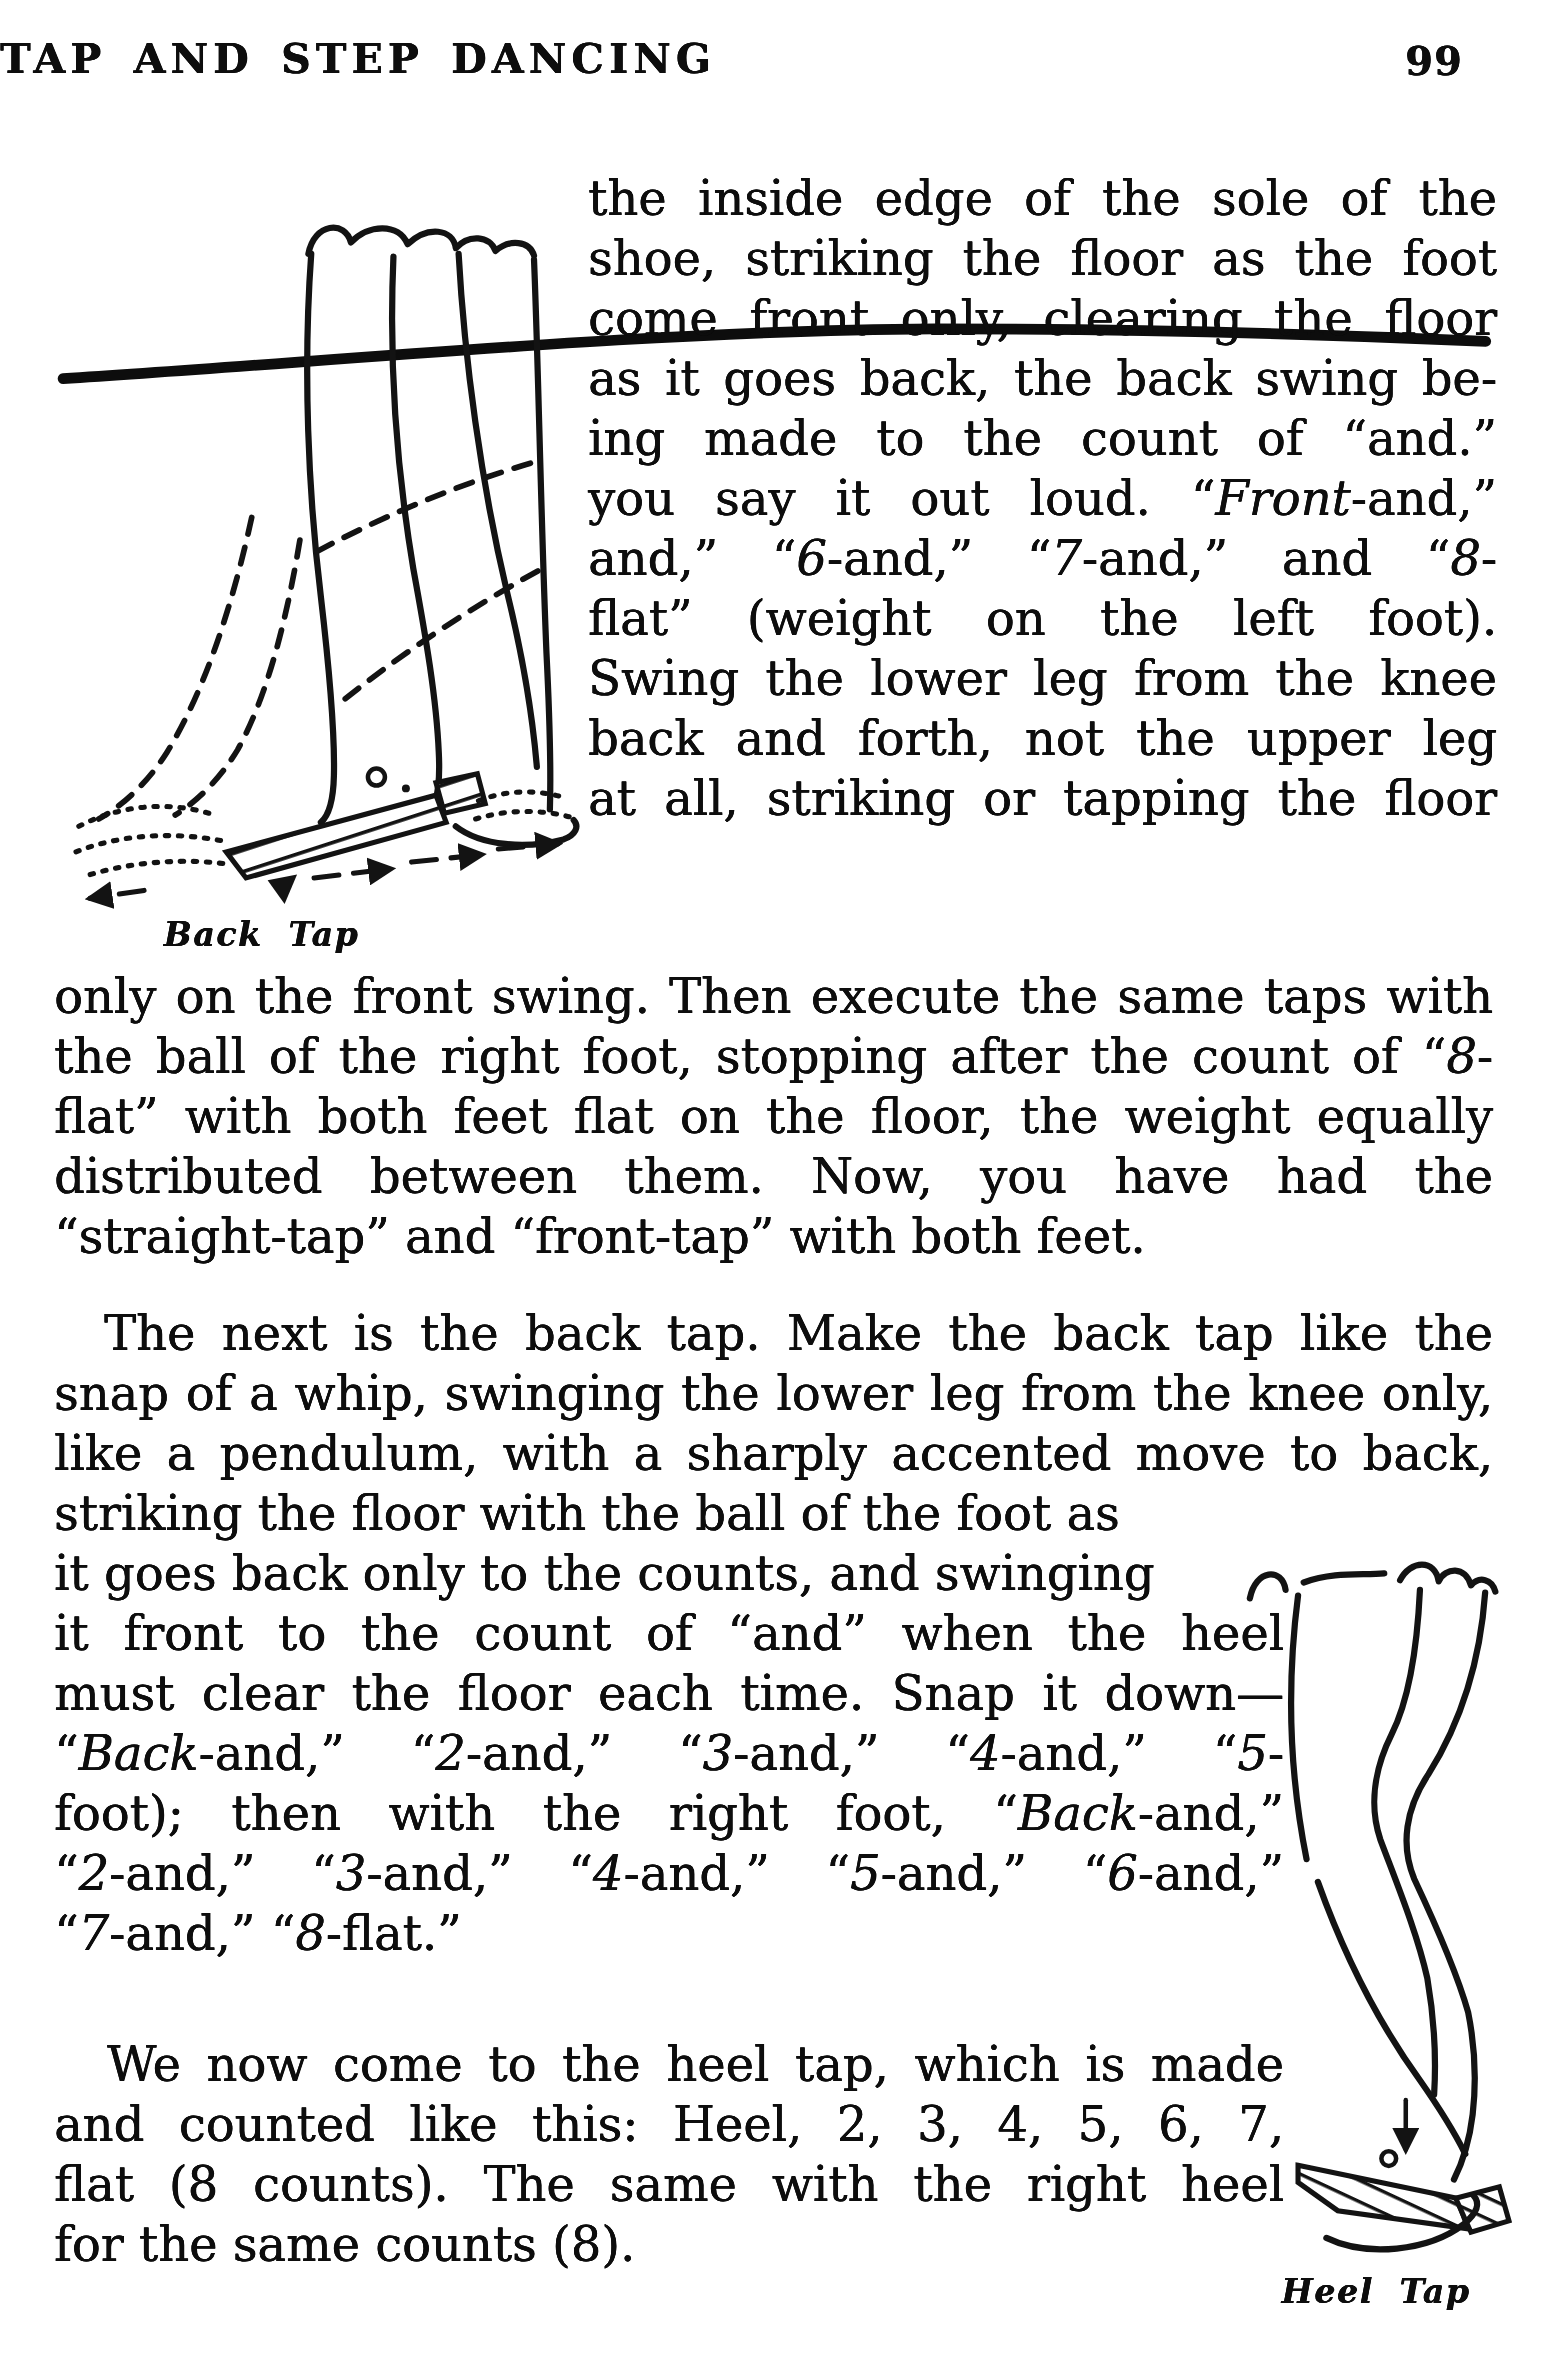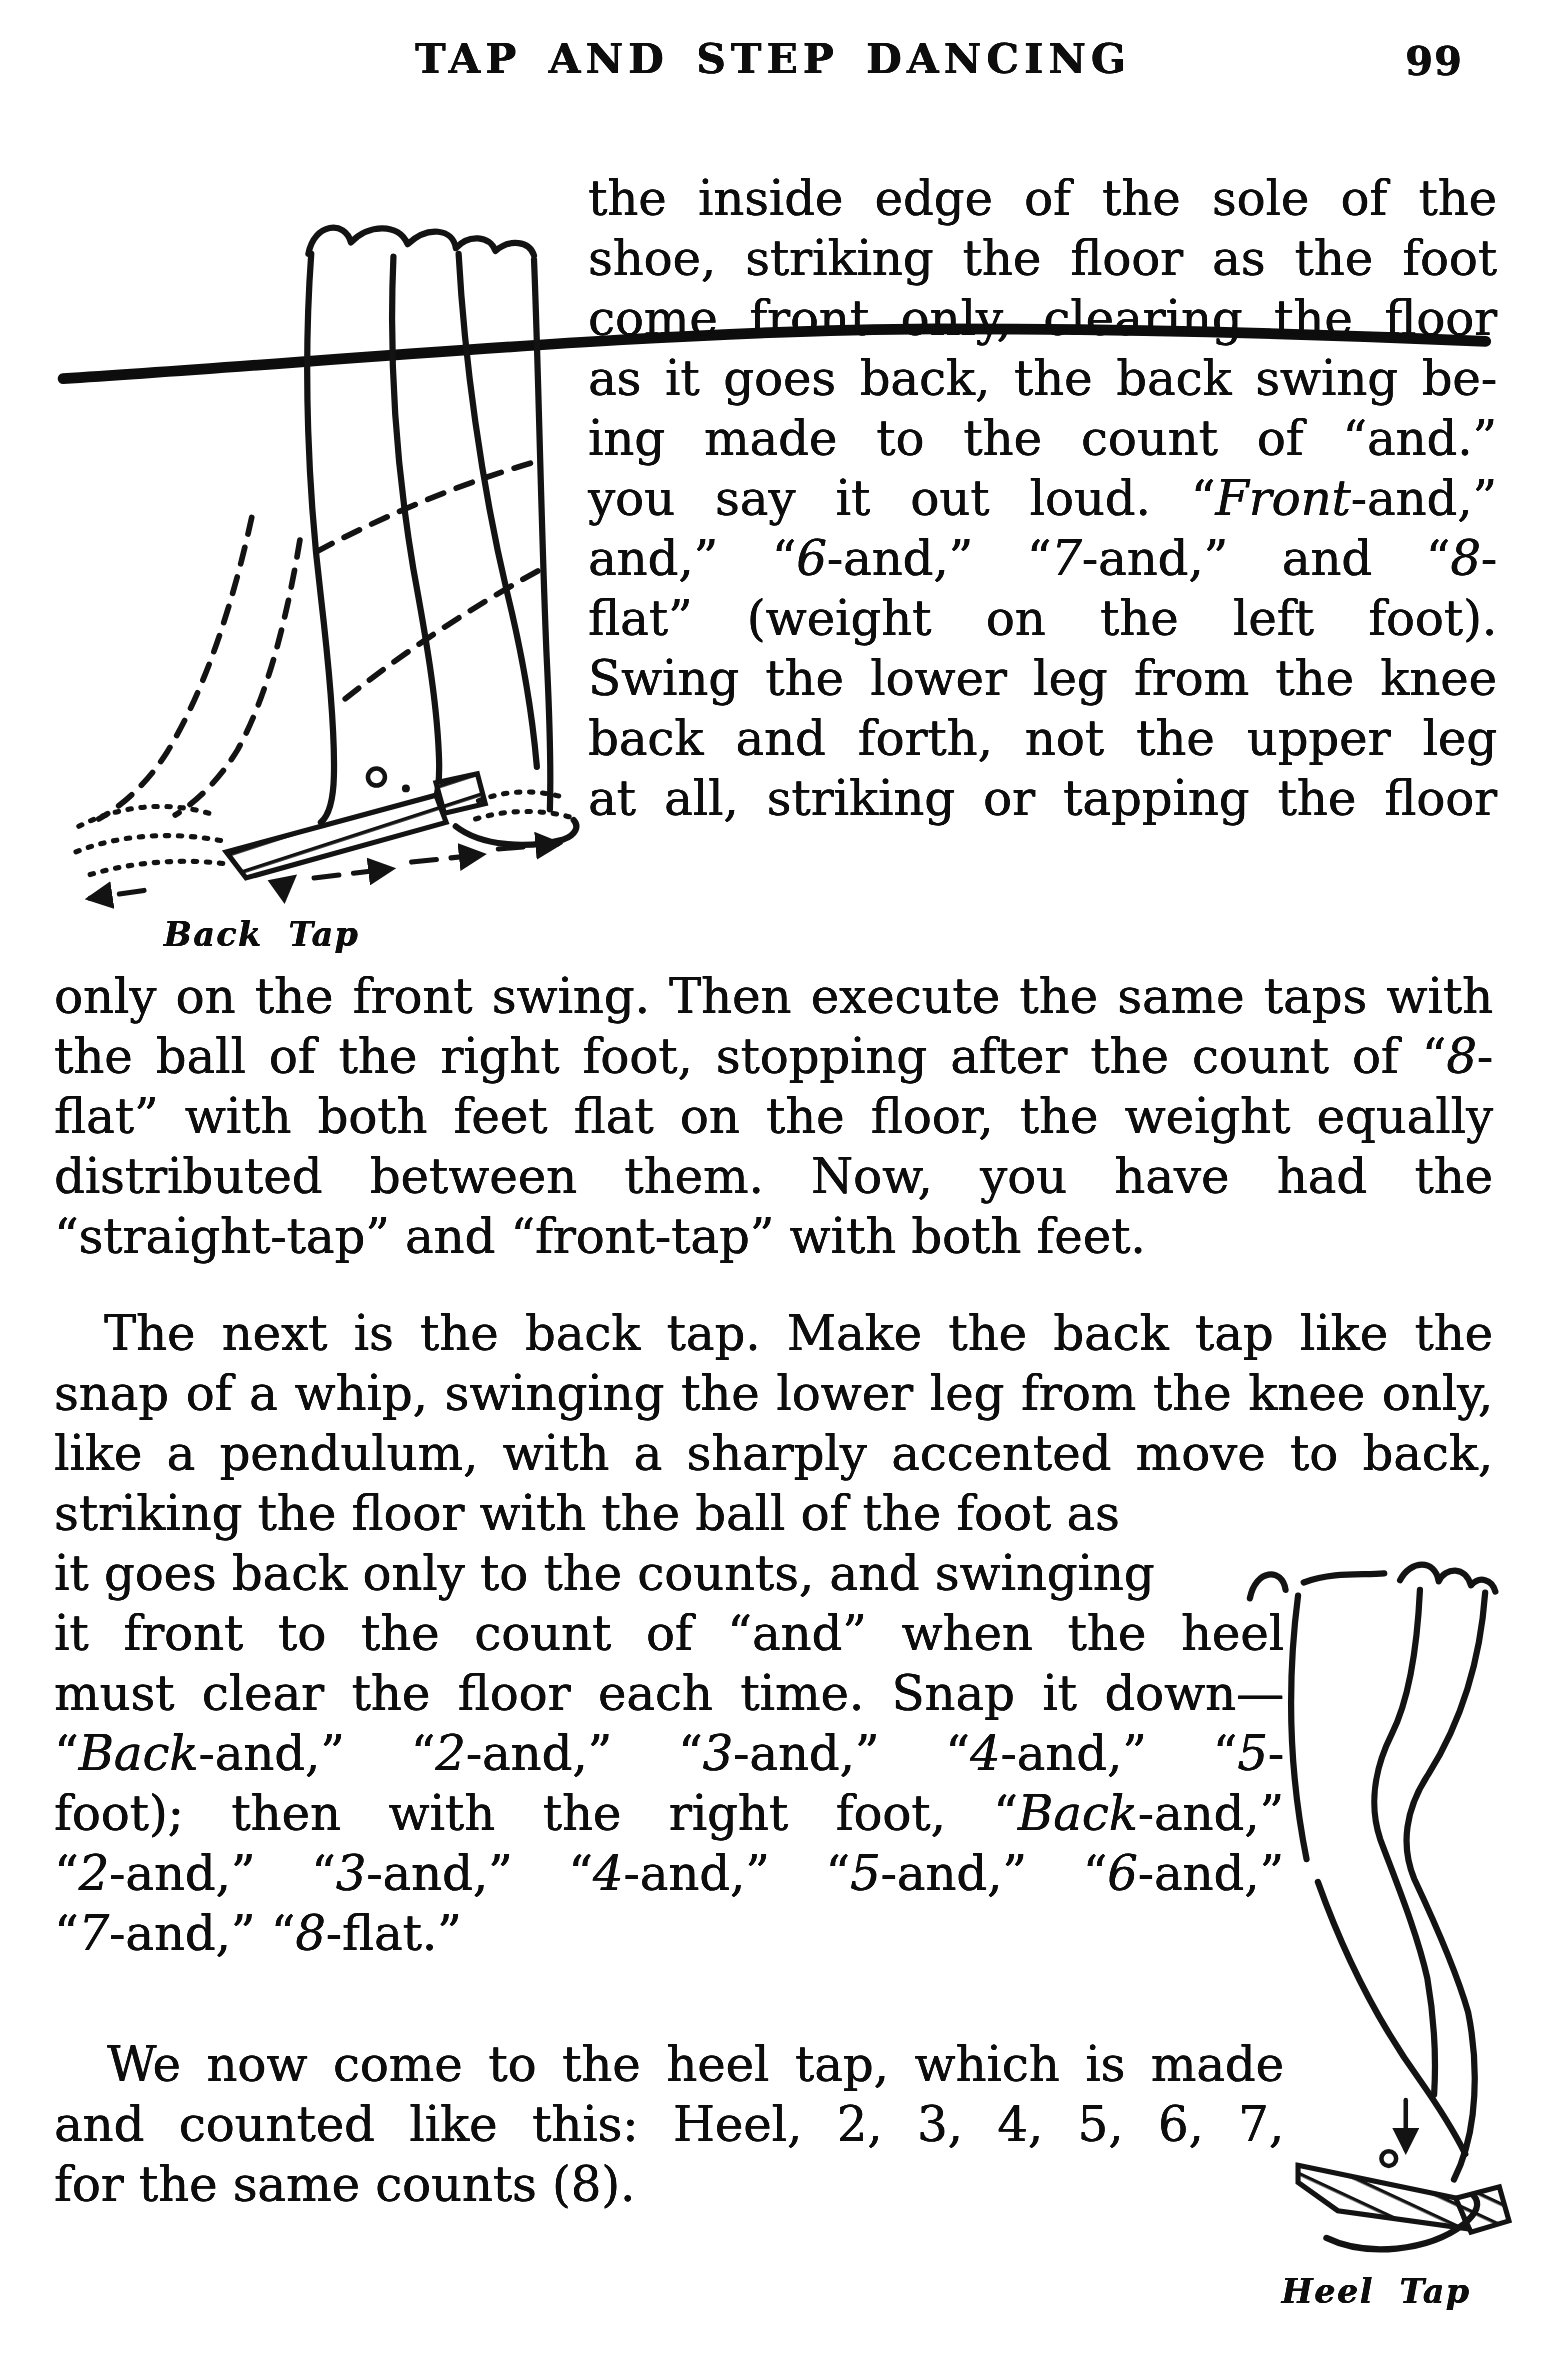--- a/index.html
+++ b/index.html
@@ -5,21 +5,21 @@
   html,body{margin:0;padding:0;}
   body{
     width:1546px;height:2377px;position:relative;background:#ffffff;
     font-family:"DejaVu Serif","Liberation Serif",serif;color:#0d0d0d;
     overflow:hidden;
     text-shadow:0.4px 0 currentColor, 0 0.2px currentColor;
   }
   .abs{position:absolute;}
   
   #hdr-title{
-    left:0;right:0;top:35px;text-align:center;
+    left:0;right:0;top:35px;text-align:left;
     font-size:41px;font-weight:bold;letter-spacing:5.1px;word-spacing:8px;
   }
   #hdr-page{
     left:1405px;top:37px;font-size:40px;font-weight:bold;letter-spacing:1.1px;
   }
   #hdr-rule{left:0;top:295px;width:1546px;height:113px;}
   
   .txt{font-size:48px;line-height:60px;}
   .line{text-align:justify;text-align-last:justify;height:60px;white-space:normal;}
   .line i{font-style:italic;}
@@ -172,15 +172,16 @@
     <div class="line">it front to the count of “and” when the heel</div>
     <div class="line">must clear the floor each time. Snap it down—</div>
     <div class="line">“<i>Back</i>-and,” “<i>2</i>-and,” “<i>3</i>-and,” “<i>4</i>-and,” “<i>5</i>-</div>
     <div class="line">foot); then with the right foot, “<i>Back</i>-and,”</div>
     <div class="line">“<i>2</i>-and,” “<i>3</i>-and,” “<i>4</i>-and,” “<i>5</i>-and,” “<i>6</i>-and,”</div>
     <div class="line">“<i>7</i>-and,” “<i>8</i>-flat.”</div>
   </div>
 <div class="abs txt" id="p3">
     <div class="line">We now come to the heel tap, which is made</div>
     <div class="line">and counted like this: Heel, 2, 3, 4, 5, 6, 7,</div>
+    <div class="line">flat (8 counts). The same with the right heel</div>
     <div class="line">for the same counts (8).</div>
   </div>
 
 
 </body></html>

